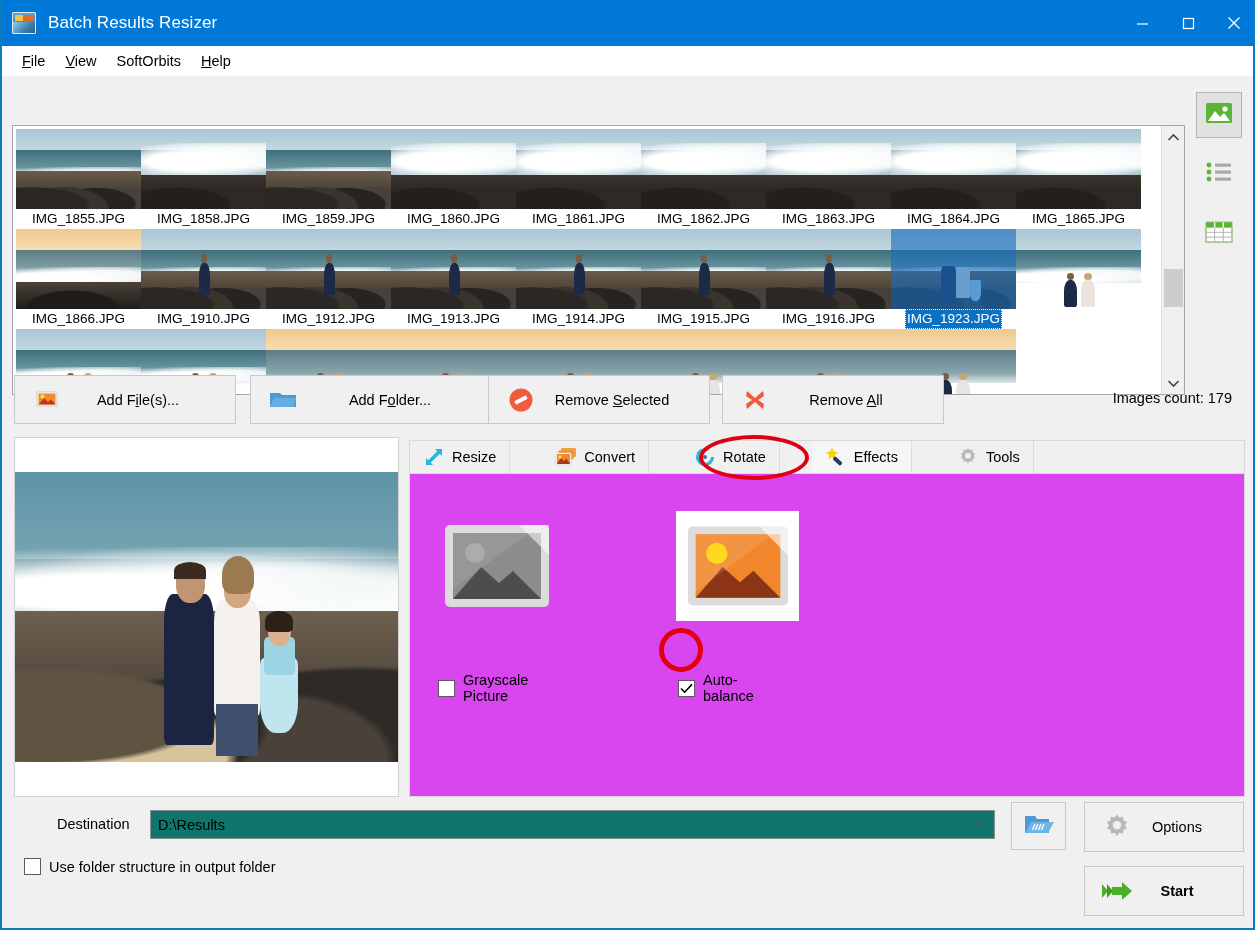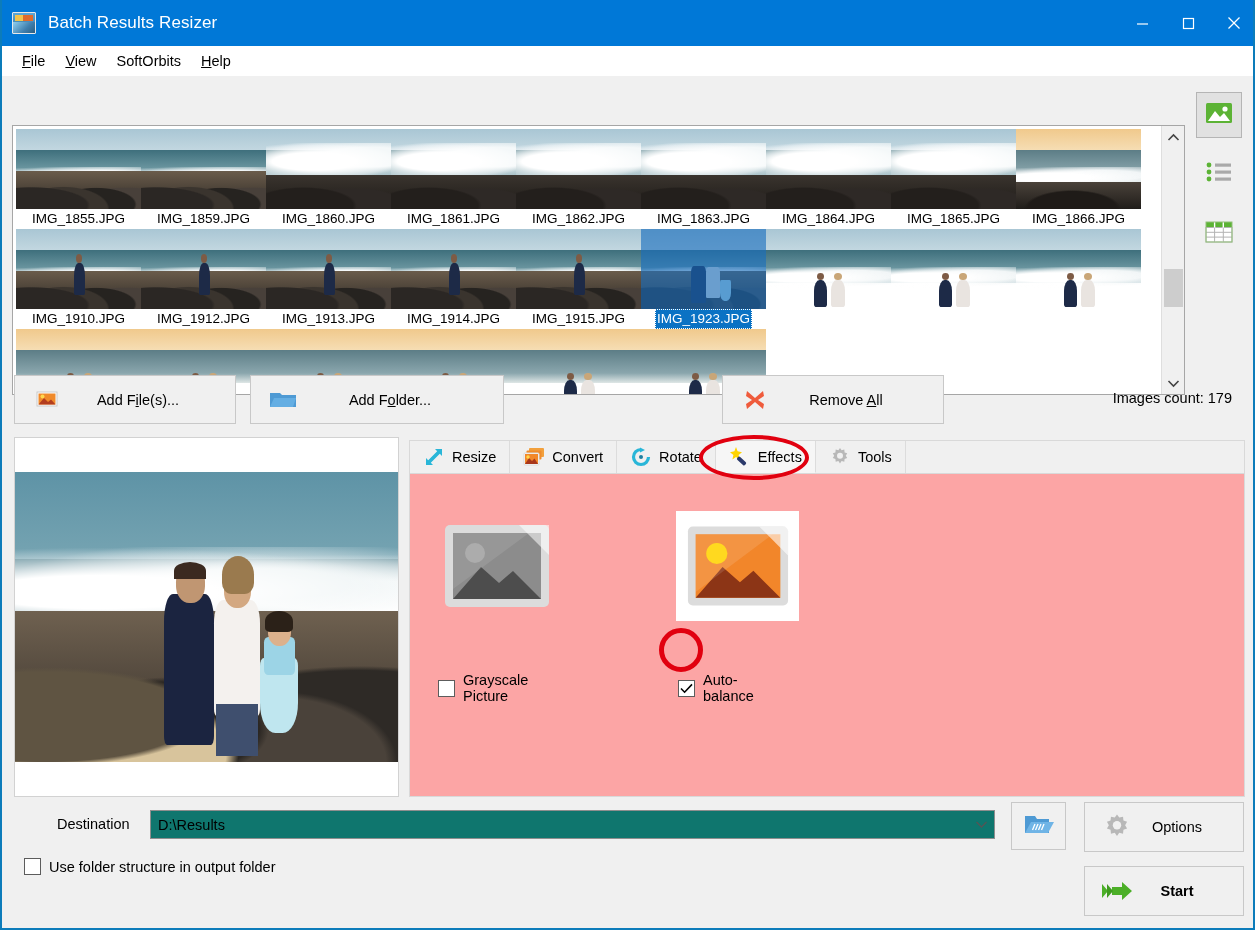--- a/index.html
+++ b/index.html
@@ -200,30 +200,31 @@
   
   .tabpanel {
     position: absolute; left: 407px; top: 440px; width: 836px; height: 357px;
     background: #f0f0f0; border: 1px solid #d9d9d9;
   }
   .tabstrip {
     position: absolute; left: 0; top: 0; height: 33px; width: 100%;
     display: flex; align-items: stretch;
     background: #f0f0f0;
     border-bottom: 1px solid #d9d9d9;
+    gap: 32px;
   }
   .tab {
     display: flex; align-items: center; gap: 7px;
     padding: 0 13px;
     font-size: 14.5px; color: #000; white-space: nowrap;
     border-right: 1px solid #dcdcdc;
   }
   .tab.active { background: #f6f6f6; border-bottom: 1px solid #f6f6f6; }
   .tab .ticon { width: 22px; height: 22px; display:flex; align-items:center; justify-content:center; flex:none; }
-  .tabbody { position: absolute; left: 0; top: 33px; right: 0; bottom: 0; background: #fca5a5; }
+  .tabbody { position: absolute; left: 0; top: 33px; right: 0; bottom: 0; background: #d946ef; }
 
   .fxrow { position: absolute; left: 16px; top: 42px; width: 420px; height: 110px; }
   .fxcard {
     position: absolute; top: 0; width: 110px; height: 100px;
     display:flex; align-items:center; justify-content:center;
   }
   #fx-gray { left: 16px; }
   #fx-color { left: 250px; background: #ffffff; width: 123px; height: 110px; top: -5px; }
 
   .cbrow { position: absolute; left: 16px; top: 198px; }
@@ -328,90 +329,101 @@
                 <div class="sc-rocks"></div>
               </div>
             </div>
             <div class="thumb-label">IMG_1855.JPG</div>
           </div>
           <div class="thumb-cell">
             <div class="thumb-img">
               <div class="sc">
                 <div class="sc-sky"></div>
                 <div class="sc-sea"></div>
-                <div class="sc-foam"></div>
-                <div class="sc-rocks"></div>
-              </div>
-            </div>
-            <div class="thumb-label">IMG_1859.JPG</div>
-          </div>
-          <div class="thumb-cell">
-            <div class="thumb-img">
-              <div class="sc">
-                <div class="sc-sky"></div>
-                <div class="sc-sea"></div>
                 <div style="position:absolute;left:-8%;top:18%;width:116%;height:46%;background:radial-gradient(ellipse at 40% 50%,#ffffff 0 34%,rgba(255,255,255,.4) 62%,transparent 72%),radial-gradient(ellipse at 78% 38%,#f4f8f9 0 30%,transparent 66%);"></div>
                 <div style="position:absolute;left:0;bottom:0;right:0;height:42%;background:radial-gradient(ellipse at 30% 90%,#231f1c 0 40%,transparent 43%),radial-gradient(ellipse at 70% 100%,#2e2926 0 42%,transparent 45%),linear-gradient(#3a342e,#1d1a17);"></div>
               </div>
             </div>
-            <div class="thumb-label">IMG_1860.JPG</div>
+            <div class="thumb-label">IMG_1858.JPG</div>
+          </div>
+          <div class="thumb-cell">
+            <div class="thumb-img">
+              <div class="sc">
+                <div class="sc-sky"></div>
+                <div class="sc-sea"></div>
+                <div class="sc-foam"></div>
+                <div class="sc-rocks"></div>
+              </div>
+            </div>
+            <div class="thumb-label">IMG_1859.JPG</div>
           </div>
           <div class="thumb-cell">
             <div class="thumb-img">
               <div class="sc">
                 <div class="sc-sky"></div>
                 <div class="sc-sea"></div>
                 <div style="position:absolute;left:-8%;top:18%;width:116%;height:46%;background:radial-gradient(ellipse at 40% 50%,#ffffff 0 34%,rgba(255,255,255,.4) 62%,transparent 72%),radial-gradient(ellipse at 78% 38%,#f4f8f9 0 30%,transparent 66%);"></div>
                 <div style="position:absolute;left:0;bottom:0;right:0;height:42%;background:radial-gradient(ellipse at 30% 90%,#231f1c 0 40%,transparent 43%),radial-gradient(ellipse at 70% 100%,#2e2926 0 42%,transparent 45%),linear-gradient(#3a342e,#1d1a17);"></div>
               </div>
             </div>
-            <div class="thumb-label">IMG_1861.JPG</div>
+            <div class="thumb-label">IMG_1860.JPG</div>
           </div>
           <div class="thumb-cell">
             <div class="thumb-img">
               <div class="sc">
                 <div class="sc-sky"></div>
                 <div class="sc-sea"></div>
                 <div style="position:absolute;left:-8%;top:18%;width:116%;height:46%;background:radial-gradient(ellipse at 40% 50%,#ffffff 0 34%,rgba(255,255,255,.4) 62%,transparent 72%),radial-gradient(ellipse at 78% 38%,#f4f8f9 0 30%,transparent 66%);"></div>
                 <div style="position:absolute;left:0;bottom:0;right:0;height:42%;background:radial-gradient(ellipse at 30% 90%,#231f1c 0 40%,transparent 43%),radial-gradient(ellipse at 70% 100%,#2e2926 0 42%,transparent 45%),linear-gradient(#3a342e,#1d1a17);"></div>
               </div>
             </div>
-            <div class="thumb-label">IMG_1862.JPG</div>
+            <div class="thumb-label">IMG_1861.JPG</div>
           </div>
           <div class="thumb-cell">
             <div class="thumb-img">
               <div class="sc">
                 <div class="sc-sky"></div>
                 <div class="sc-sea"></div>
                 <div style="position:absolute;left:-8%;top:18%;width:116%;height:46%;background:radial-gradient(ellipse at 40% 50%,#ffffff 0 34%,rgba(255,255,255,.4) 62%,transparent 72%),radial-gradient(ellipse at 78% 38%,#f4f8f9 0 30%,transparent 66%);"></div>
                 <div style="position:absolute;left:0;bottom:0;right:0;height:42%;background:radial-gradient(ellipse at 30% 90%,#231f1c 0 40%,transparent 43%),radial-gradient(ellipse at 70% 100%,#2e2926 0 42%,transparent 45%),linear-gradient(#3a342e,#1d1a17);"></div>
               </div>
             </div>
-            <div class="thumb-label">IMG_1863.JPG</div>
+            <div class="thumb-label">IMG_1862.JPG</div>
           </div>
           <div class="thumb-cell">
             <div class="thumb-img">
               <div class="sc">
                 <div class="sc-sky"></div>
                 <div class="sc-sea"></div>
                 <div style="position:absolute;left:-8%;top:18%;width:116%;height:46%;background:radial-gradient(ellipse at 40% 50%,#ffffff 0 34%,rgba(255,255,255,.4) 62%,transparent 72%),radial-gradient(ellipse at 78% 38%,#f4f8f9 0 30%,transparent 66%);"></div>
                 <div style="position:absolute;left:0;bottom:0;right:0;height:42%;background:radial-gradient(ellipse at 30% 90%,#231f1c 0 40%,transparent 43%),radial-gradient(ellipse at 70% 100%,#2e2926 0 42%,transparent 45%),linear-gradient(#3a342e,#1d1a17);"></div>
               </div>
             </div>
-            <div class="thumb-label">IMG_1864.JPG</div>
+            <div class="thumb-label">IMG_1863.JPG</div>
           </div>
           <div class="thumb-cell">
             <div class="thumb-img">
               <div class="sc">
                 <div class="sc-sky"></div>
                 <div class="sc-sea"></div>
                 <div style="position:absolute;left:-8%;top:18%;width:116%;height:46%;background:radial-gradient(ellipse at 40% 50%,#ffffff 0 34%,rgba(255,255,255,.4) 62%,transparent 72%),radial-gradient(ellipse at 78% 38%,#f4f8f9 0 30%,transparent 66%);"></div>
                 <div style="position:absolute;left:0;bottom:0;right:0;height:42%;background:radial-gradient(ellipse at 30% 90%,#231f1c 0 40%,transparent 43%),radial-gradient(ellipse at 70% 100%,#2e2926 0 42%,transparent 45%),linear-gradient(#3a342e,#1d1a17);"></div>
               </div>
             </div>
+            <div class="thumb-label">IMG_1864.JPG</div>
+          </div>
+          <div class="thumb-cell">
+            <div class="thumb-img">
+              <div class="sc">
+                <div class="sc-sky"></div>
+                <div class="sc-sea"></div>
+                <div style="position:absolute;left:-8%;top:18%;width:116%;height:46%;background:radial-gradient(ellipse at 40% 50%,#ffffff 0 34%,rgba(255,255,255,.4) 62%,transparent 72%),radial-gradient(ellipse at 78% 38%,#f4f8f9 0 30%,transparent 66%);"></div>
+                <div style="position:absolute;left:0;bottom:0;right:0;height:42%;background:radial-gradient(ellipse at 30% 90%,#231f1c 0 40%,transparent 43%),radial-gradient(ellipse at 70% 100%,#2e2926 0 42%,transparent 45%),linear-gradient(#3a342e,#1d1a17);"></div>
+              </div>
+            </div>
             <div class="thumb-label">IMG_1865.JPG</div>
           </div>
           <div class="thumb-cell">
             <div class="thumb-img">
               <div class="sc sc-sunset">
                 <div class="sc-sky"></div>
                 <div class="sc-sea"></div>
                 <div class="sc-foam"></div>
                 <div style="position:absolute;left:0;bottom:0;right:0;height:34%;background:radial-gradient(ellipse at 45% 100%,#1f1b18 0 46%,transparent 50%),linear-gradient(#4a423a,#201d1a);"></div>
               </div>
@@ -470,20 +482,32 @@
             <div class="thumb-img">
               <div class="sc">
                 <div class="sc-sky"></div>
                 <div class="sc-sea"></div>
                 <div class="sc-foam"></div>
                 <div class="sc-rocks"></div>
                 <div class="sc-person"></div>
               </div>
             </div>
             <div class="thumb-label">IMG_1915.JPG</div>
+          </div>
+          <div class="thumb-cell">
+            <div class="thumb-img">
+              <div class="sc">
+                <div class="sc-sky"></div>
+                <div class="sc-sea"></div>
+                <div class="sc-foam"></div>
+                <div class="sc-rocks"></div>
+                <div class="sc-person"></div>
+              </div>
+            </div>
+            <div class="thumb-label">IMG_1916.JPG</div>
           </div>
           <div class="thumb-cell selected">
             <div class="thumb-img">
               <div class="sc">
                 <div class="sc-sky"></div>
                 <div class="sc-sea"></div>
                 <div class="sc-foam"></div>
                 <div class="sc-rocks"></div>
                 <div style="position:absolute;left:40%;bottom:8%;width:12%;height:46%;background:#1b2440;border-radius:18% 18% 6% 6%;"></div>
                 <div style="position:absolute;left:52%;bottom:14%;width:11%;height:38%;background:#f0ece8;border-radius:18% 18% 6% 6%;"></div>
@@ -666,20 +690,29 @@
     <div class="abtn" id="btn-addfolder">
       <span class="ico">
         <svg width="28" height="21" viewBox="0 0 28 21">
           <path d="M1 4 L1 18 L27 18 L27 6 L13 6 L11 4 Z" fill="#4e9ad4"></path>
           <path d="M1 18 L5 9 L27 9 L24 18 Z" fill="#64aee3"></path>
         </svg>
       </span>
       <span class="lbl">Add F<u>o</u>lder...</span>
     </div>
 
+    <div class="abtn" id="btn-removesel">
+      <span class="ico">
+        <svg width="26" height="26" viewBox="0 0 26 26">
+          <circle cx="13" cy="13" r="11.5" fill="#ef5b3c"></circle>
+          <rect x="6.5" y="11" width="13" height="4" rx="1" fill="#ffffff" transform="rotate(-28 13 13)"></rect>
+        </svg>
+      </span>
+      <span class="lbl">Remove <u>S</u>elected</span>
+    </div>
 
     <div class="abtn" id="btn-removeall">
       <span class="ico">
         <svg width="24" height="24" viewBox="0 0 24 24">
           <path d="M4 3 L12 10 L20 3 L21 8 L15 12 L21 16 L20 21 L12 14 L4 21 L3 16 L9 12 L3 8 Z" fill="#ef5b3c"></path>
         </svg>
       </span>
       <span class="lbl">Remove <u>A</u>ll</span>
     </div>
 

